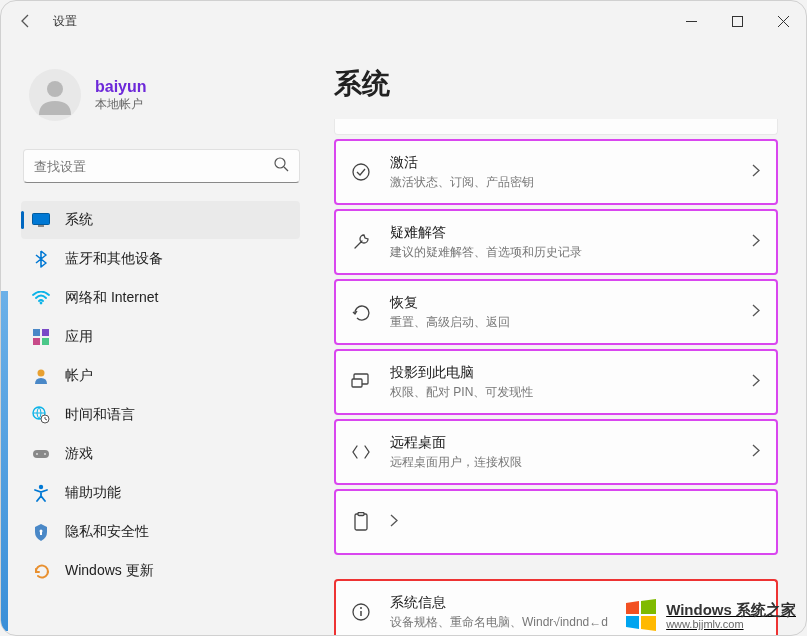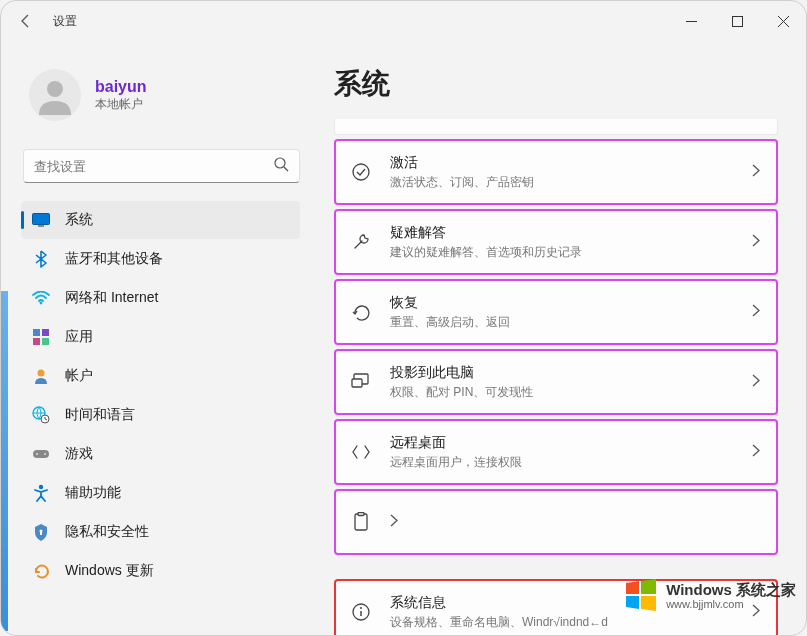--- a/index.html
+++ b/index.html
@@ -40,21 +40,21 @@
 .partial-card { height: 16px; background: #fdfdfd; border: 1px solid #e8e8e8; border-radius: 0 0 4px 4px; border-top: none; margin-bottom: 4px; }
 
 .card { background: #fdfdfd; border: 2px solid #d946ef; border-radius: 4px; margin-bottom: 4px; height: 66px; display: flex; align-items: center; padding: 0 16px 0 14px; cursor: pointer; }
 .card.highlighted { border: 2px solid #e33; margin-bottom: 0; border-bottom: none; border-radius: 4px 4px 0 0; height: 64px; margin-top: 24px; }
 .card-icon { width: 22px; height: 22px; display: flex; align-items: center; justify-content: center; color: #333; margin-right: 18px; }
 .card-text { flex: 1; }
 .card-title { font-size: 14px; color: #222; }
 .card-sub { font-size: 12px; color: #777; margin-top: 2px; }
 .chevron { color: #555; }
 
-.watermark { position: absolute; right: 10px; bottom: 20px; display: flex; align-items: center; gap: 6px; }
+.watermark { position: absolute; right: 10px; bottom: 0; display: flex; align-items: center; gap: 6px; text-decoration: underline; }
 .wm-logo { width: 38px; height: 38px; }
 .wm-text { display: flex; flex-direction: column; line-height: 1.1; }
 .wm-line1 { font-size: 15px; font-weight: 600; color: #333; }
 .wm-line2 { font-size: 11px; color: #666; }
 
 .side-strip { position: absolute; left: 0; top: 290px; width: 7px; height: 340px; background: linear-gradient(#6bb0e8, #3a8fd8); z-index: 2; }
 </style>
 </head>
 <body>
 

